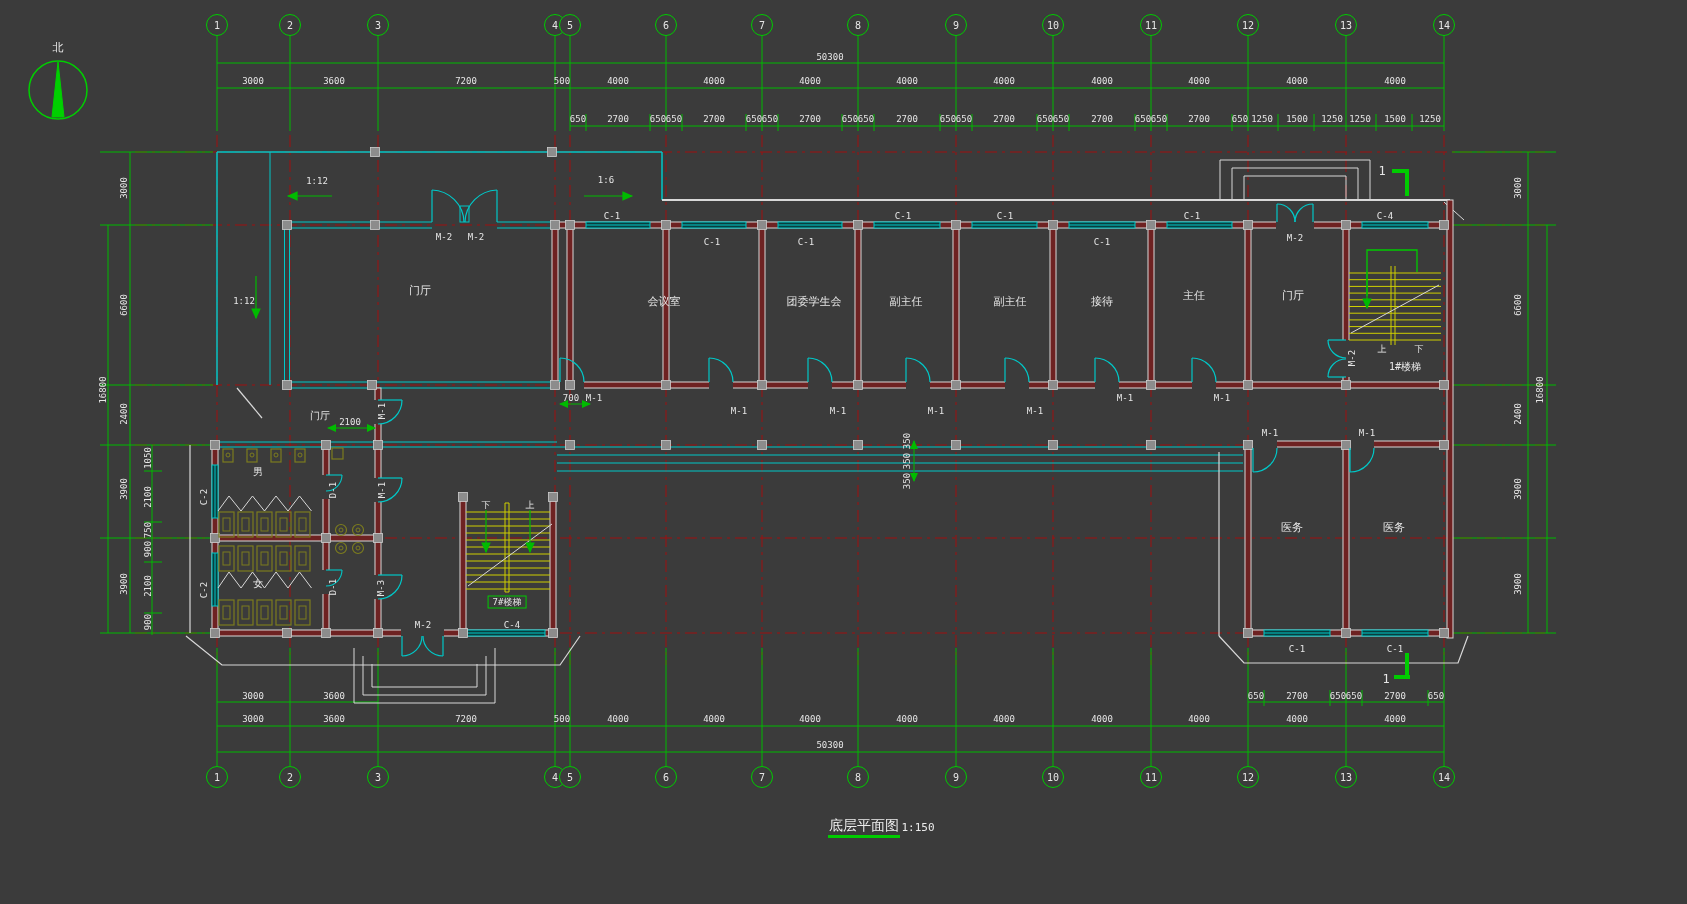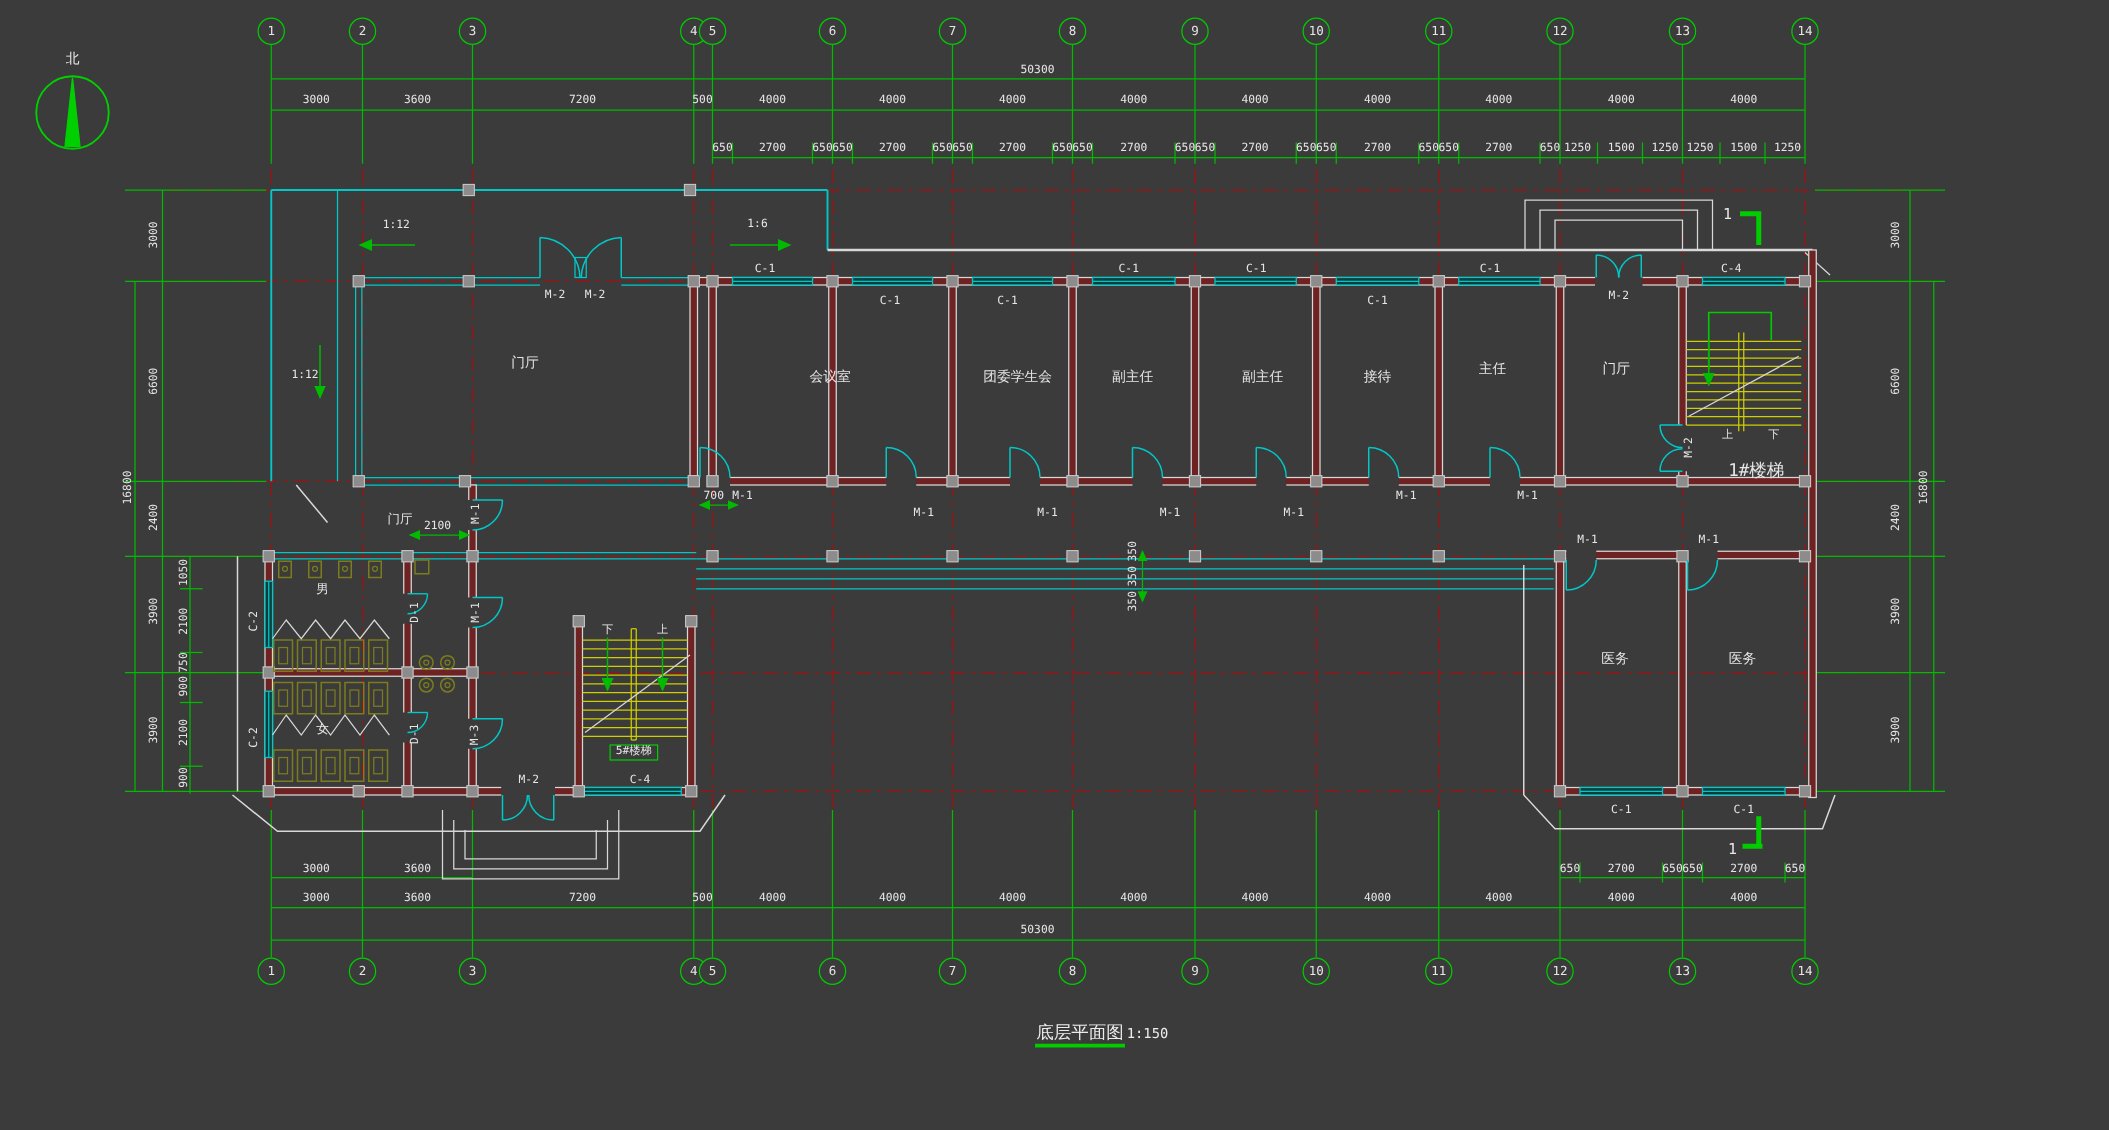--- a/index.html
+++ b/index.html
@@ -518,21 +518,21 @@
       <div class="lbl" style="left: 906px; top: 301px; font-size: 11px;">副主任</div>
       <div class="lbl" style="left: 1010px; top: 301px; font-size: 11px;">副主任</div>
       <div class="lbl" style="left: 1102px; top: 301px; font-size: 11px;">接待</div>
       <div class="lbl" style="left: 1194px; top: 295px; font-size: 11px;">主任</div>
       <div class="lbl" style="left: 1293px; top: 295px; font-size: 11px;">门厅</div>
       <div class="lbl" style="left: 320px; top: 416px; font-size: 10px;">门厅</div>
       <div class="lbl" style="left: 258px; top: 472px; font-size: 10px;">男</div>
       <div class="lbl" style="left: 258px; top: 584px; font-size: 10px;">女</div>
       <div class="lbl" style="left: 1292px; top: 527px; font-size: 11px;">医务</div>
       <div class="lbl" style="left: 1394px; top: 527px; font-size: 11px;">医务</div>
-      <div class="lbl" style="left: 1405px; top: 377px; font-size: 14px;">1#楼梯</div>
+      <div class="lbl" style="left: 1405px; top: 367px; font-size: 10px;">1#楼梯</div>
       <div class="lbl" style="left: 612px; top: 216px; font-size: 9px;">C-1</div>
       <div class="lbl" style="left: 712px; top: 242px; font-size: 9px;">C-1</div>
       <div class="lbl" style="left: 806px; top: 242px; font-size: 9px;">C-1</div>
       <div class="lbl" style="left: 903px; top: 216px; font-size: 9px;">C-1</div>
       <div class="lbl" style="left: 1005px; top: 216px; font-size: 9px;">C-1</div>
       <div class="lbl" style="left: 1102px; top: 242px; font-size: 9px;">C-1</div>
       <div class="lbl" style="left: 1192px; top: 216px; font-size: 9px;">C-1</div>
       <div class="lbl" style="left: 1385px; top: 216px; font-size: 9px;">C-4</div>
       <div class="lbl" style="left: 444px; top: 237px; font-size: 9px;">M-2</div>
       <div class="lbl" style="left: 476px; top: 237px; font-size: 9px;">M-2</div>
@@ -555,21 +555,21 @@
       <div class="lbl rot" style="left: 333px; top: 490px; font-size: 9px;">D-1</div>
       <div class="lbl rot" style="left: 333px; top: 587px; font-size: 9px;">D-1</div>
       <div class="lbl rot" style="left: 382px; top: 411px; font-size: 9px;">M-1</div>
       <div class="lbl rot" style="left: 382px; top: 490px; font-size: 9px;">M-1</div>
       <div class="lbl rot" style="left: 381px; top: 588px; font-size: 9px;">M-3</div>
       <div class="lbl rot" style="left: 1352px; top: 358px; font-size: 9px;">M-2</div>
       <div class="lbl" style="left: 486px; top: 505px; font-size: 9px;">下</div>
       <div class="lbl" style="left: 530px; top: 505px; font-size: 9px;">上</div>
       <div class="lbl" style="left: 1382px; top: 349px; font-size: 9px;">上</div>
       <div class="lbl" style="left: 1419px; top: 349px; font-size: 9px;">下</div>
-      <div class="lbl boxed" style="left: 507px; top: 602px; font-size: 9px;">5#楼梯</div>
+      <div class="lbl boxed" style="left: 507px; top: 602px; font-size: 9px;">7#楼梯</div>
       <div class="lbl" style="left: 317px; top: 181px; font-size: 9px;">1:12</div>
       <div class="lbl" style="left: 606px; top: 180px; font-size: 9px;">1:6</div>
       <div class="lbl" style="left: 244px; top: 301px; font-size: 9px;">1:12</div>
       <div class="lbl" style="left: 1382px; top: 171px; font-size: 12px;">1</div>
       <div class="lbl" style="left: 1386px; top: 679px; font-size: 12px;">1</div>
     </div>
   <div id="bubbles-layer">
       <div class="bubble" style="left: 217px; top: 25px;">1</div>
       <div class="bubble" style="left: 290px; top: 25px;">2</div>
       <div class="bubble" style="left: 378px; top: 25px;">3</div>

